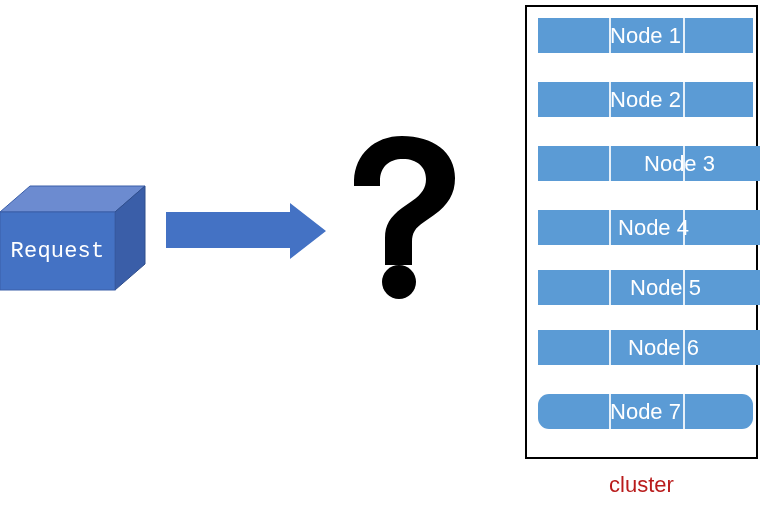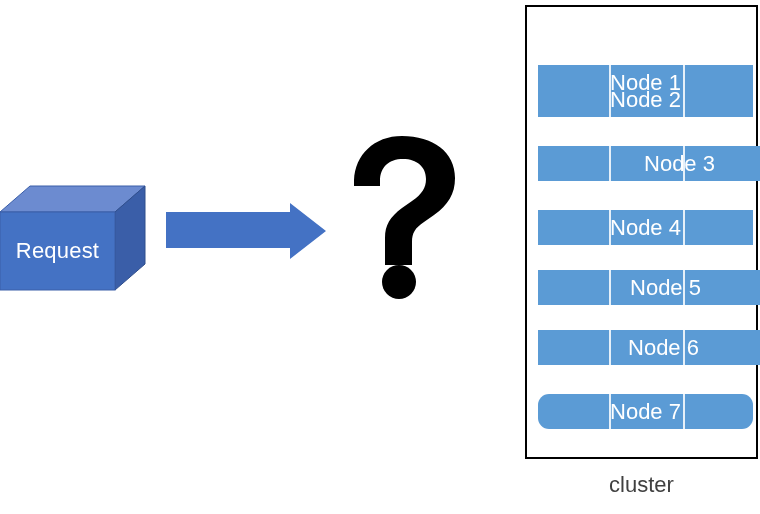--- a/index.html
+++ b/index.html
@@ -40,21 +40,21 @@
     position: absolute;
     left: 0px;
     top: 212px;
     width: 115px;
     height: 78px;
     display: flex;
     align-items: center;
     justify-content: center;
     color: #ffffff;
     font-size: 22px;
-    font-family: Liberation Sans, sans-serif;
+    font-family: Liberation Mono, monospace;
     letter-spacing: 0.2px;
     white-space: nowrap;
   }
 
   
   .arrow-wrap {
     position: absolute;
     left: 164px;
     top: 200px;
     width: 166px;
@@ -109,21 +109,21 @@
     font-family: "Liberation Sans", sans-serif;
     line-height: 1;
     white-space: nowrap;
   }
   .cluster-caption {
     position: absolute;
     left: 525px;
     top: 472px;
     width: 233px;
     text-align: center;
-    color: #404040;
+    color: #b91c1c;
     font-size: 22px;
     font-family: "Liberation Sans", sans-serif;
     white-space: nowrap;
   }
 </style>
 </head>
 <body>
 
 <div id="canvas">
 
@@ -163,39 +163,39 @@
                C 62 103, 65 98, 74 92
                L 84 85
                C 98 75, 105 64, 105 48
                C 105 22, 83 6, 52 6 Z" fill="#000000"></path>
       <circle cx="49" cy="152" r="17" fill="#000000"></circle>
     </svg>
   </div>
 
   <div class="cluster-box">
 
-    <div class="node-bar" style="top:11px;margin-top:47px;">
+    <div class="node-bar" style="top:11px;">
       <span class="seg-divider d1"></span>
       <span class="seg-divider d2"></span>
       <span class="node-label">Node 1</span>
     </div>
 
     <div class="node-bar" style="top:75px;align-items:center;">
       <span class="seg-divider d1"></span>
       <span class="seg-divider d2"></span>
       <span class="node-label">Node 2</span>
     </div>
 
     <div class="node-bar" style="top:139px;padding-left:34px;">
       <span class="seg-divider d1"></span>
       <span class="seg-divider d2"></span>
       <span class="node-label">Node 3</span>
     </div>
 
-    <div class="node-bar" style="top:203px;">
+    <div class="node-bar" style="top:203px;padding-left:8px;">
       <span class="seg-divider d1"></span>
       <span class="seg-divider d2"></span>
       <span class="node-label">Node 4</span>
     </div>
 
     <div class="node-bar" style="top:263px;padding-left:20px;">
       <span class="seg-divider d1"></span>
       <span class="seg-divider d2"></span>
       <span class="node-label">Node 5</span>
     </div>

